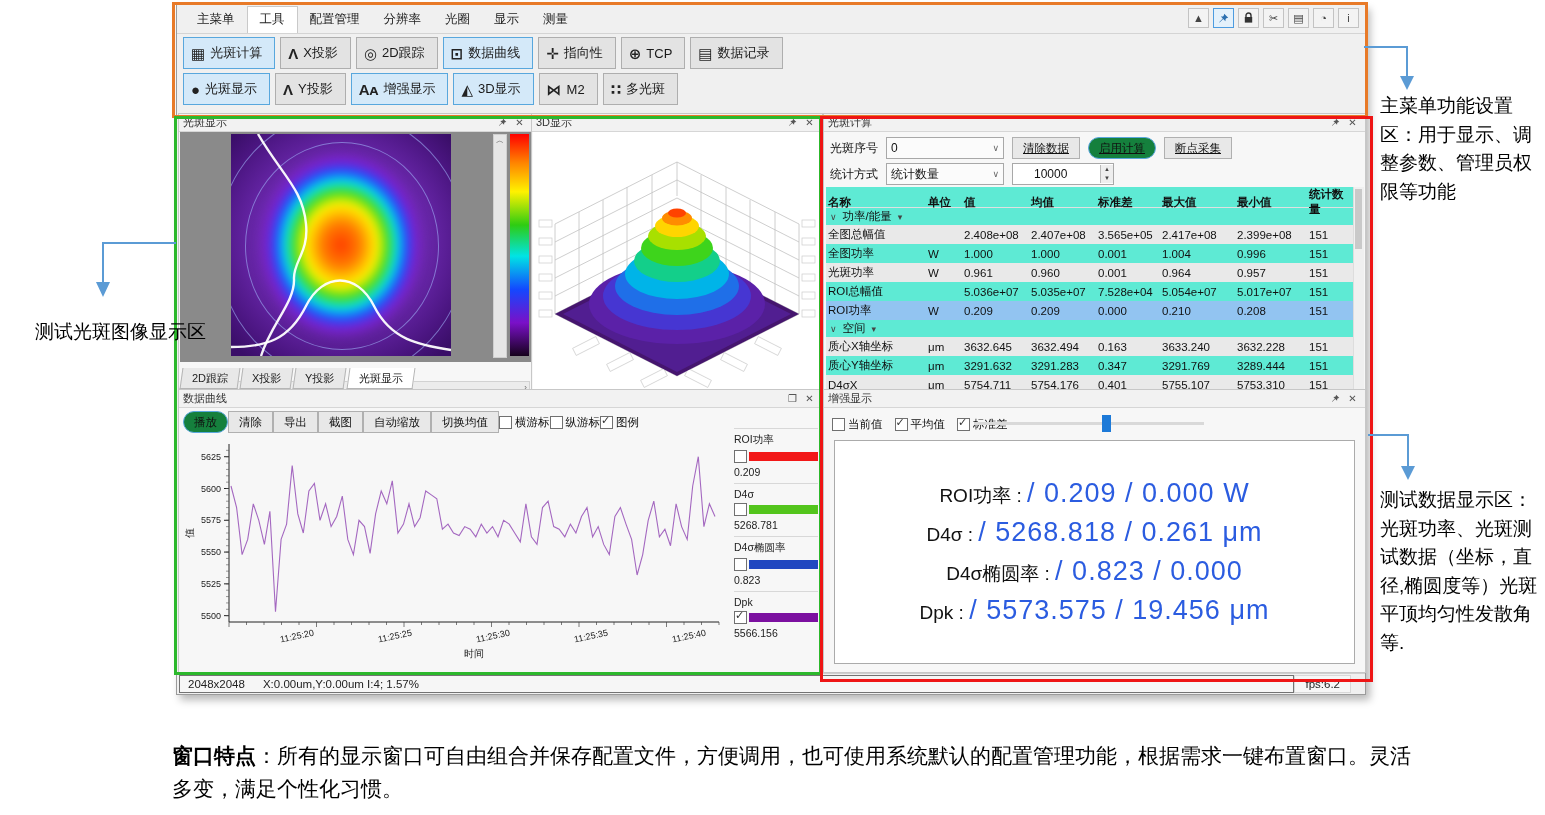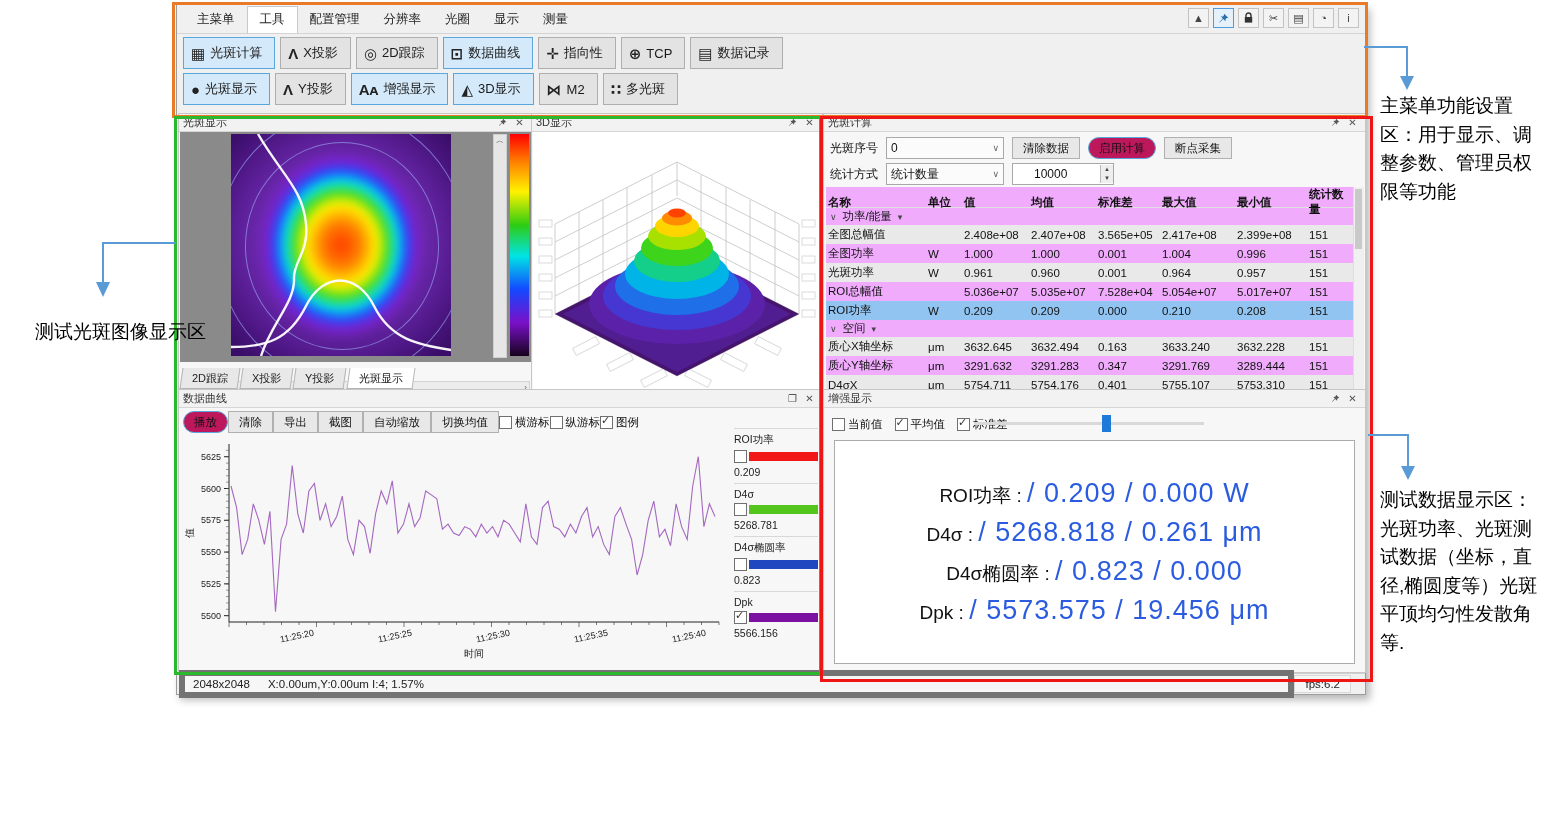--- a/index.html
+++ b/index.html
@@ -50,40 +50,40 @@
   .stab{font-size:11px;padding:3px 10px;border:1px solid #b5b5b5;border-top:none;background:#e8e8e8;
         transform:skewX(-8deg);color:#222;}
   .stab span{display:inline-block;transform:skewX(8deg);}
   .stab.active{background:#fff;}
   
   #p3d-content{position:absolute;left:1px;top:18px;right:1px;bottom:1px;background:#fff;}
   
   #curve-toolbar{position:absolute;left:4px;top:21px;display:flex;align-items:center;}
   .cbtn{height:20px;padding:0 10px;display:flex;align-items:center;background:#e8e8e8;border:1px solid #b0b0b0;
         font-size:11.5px;}
-  .cbtn.active{background:#be185d;border-color:#5aa7dd;border-radius:11px;}
+  .cbtn.active{background:#15803d;border-color:#5aa7dd;border-radius:11px;}
   .cb{width:11px;height:11px;border:1px solid #707070;background:#fff;display:inline-block;position:relative;vertical-align:-1px;}
   .cb.checked::after{content:"✓";position:absolute;left:0px;top:-3px;font-size:11px;color:#333;}
   .chklbl{font-size:11.5px;display:flex;align-items:center;gap:3px;}
   #legend{position:absolute;right:4px;top:38px;width:84px;display:flex;flex-direction:column;}
   .litem{border-top:1px solid #d8d8d8;padding:4px 0 5px;}
   .lname{font-size:10.5px;color:#222;margin-bottom:3px;}
   .lbar{display:flex;align-items:center;gap:2px;}
   .lswatch{height:9px;flex:1;}
   .lval{font-size:10.5px;margin-top:3px;color:#222;}
   
   .ctrl-row{position:absolute;left:6px;display:flex;gap:8px;align-items:center;font-size:12px;}
   .combo{border:1px solid #a8a8a8;background:#fbfbfb;display:flex;align-items:center;justify-content:space-between;
          height:20px;padding:0 4px;font-size:12px;}
   .combo .car{color:#666;font-size:9px;margin-left:6px;}
   .spin{border:1px solid #a8a8a8;background:#fff;height:20px;width:84px;display:flex;align-items:center;font-size:12px;padding-left:16px;}
   .spin .v{flex:1;padding-left:5px;}
   .spin .arrows{display:flex;flex-direction:column;border-left:1px solid #bbb;}
   .spin .arrows div{font-size:6px;line-height:9px;padding:0 3px;color:#444;background:#eee;}
-  #calc-table{position:absolute;left:2px;top:73px;right:12px;bottom:0;overflow:hidden;font-size:11.5px;background:#f0abfc;}
+  #calc-table{position:absolute;left:2px;top:73px;right:12px;bottom:0;overflow:hidden;font-size:11.5px;background:#5eead4;}
   .trowg{display:grid;grid-template-columns:100px 36px 67px 67px 64px 75px 72px 1fr;align-items:center;}
   .thead{font-weight:bold;height:20px;border-bottom:1px solid #e0e0e0;}
   .thead div{padding-left:2px;}
   .grow{height:17px;display:flex;align-items:center;gap:6px;padding-left:4px;font-size:11.5px;}
   .grow .car{font-size:9px;color:#444;}
   .drow{height:19px;}
   .drow.shade{background:#e9e9e9;}
   .drow.sel{background:#92c4f1;}
   .drow div{padding-left:2px;}
   .drow div:first-child{}
@@ -94,21 +94,21 @@
   #enh-slider{position:absolute;left:150px;top:32px;width:230px;height:3px;background:#d9d9d9;}
   #enh-handle{position:absolute;left:128px;top:-7px;width:9px;height:17px;background:#1d7ad8;}
   #enh-box{position:absolute;left:10px;top:50px;right:10px;bottom:8px;background:#fff;border:1px solid #ababab;
            display:flex;flex-direction:column;justify-content:center;gap:8px;text-align:center;}
   .erow{white-space:nowrap;}
   .elabel{font-size:19px;color:#111;font-weight:500;}
   .evalue{font-size:27px;color:#2b5ce0;letter-spacing:1px;}
   
   #statusbar{position:absolute;left:0;bottom:0;width:100%;height:20px;background:#f0f0f0;border-top:1px solid #cfcfcf;
              display:flex;align-items:center;font-size:11.5px;color:#222;}
-  #status-left{border:6px solid #737373;background:#f6f6f6;height:16px;display:flex;align-items:center;
+  #status-left{border:1px solid #737373;background:#f6f6f6;height:16px;display:flex;align-items:center;
                padding:0 8px;margin-left:2px;gap:18px;flex:1;}
   #status-fps{border:1px solid #d8d8d8;background:#f6f6f6;height:16px;display:flex;align-items:center;
               padding:0 10px;margin-right:14px;}
   
   .anno-box{position:absolute;pointer-events:none;}
   #box-orange{left:172px;top:2px;width:1190px;height:110px;border:3px solid #e87a28;}
   #box-green{left:174px;top:116px;width:642px;height:553px;border:3px solid #2cb82c;}
   #box-red{left:820px;top:116px;width:547px;height:560px;border:3px solid #ee1515;}
   #arrows{position:absolute;left:0;top:0;pointer-events:none;}
   .anno-text{position:absolute;font-size:19px;line-height:1.5;color:#000;}
@@ -463,21 +463,21 @@
             </svg>
         </span>
         <span class="picon">✕</span>
       </div>
       <div class="ctrl-row" style="top:23px;">
         <span>光斑序号</span>
         <span class="combo" style="width:108px;">
           <span>0</span>
             <span class="car">∨</span>
         </span>
-        <span id="calc-buttons" style="display:flex;gap:8px;">
+        <span id="calc-buttons" style="display:flex;gap:8px;text-decoration:underline;">
             <div class="cbtn">清除数据</div>
             <div class="cbtn active">启用计算</div>
             <div class="cbtn">断点采集</div>
           </span>
       </div>
       <div class="ctrl-row" style="top:49px;">
         <span>统计方式</span>
         <span class="combo" style="width:108px;">
           <span>统计数量</span>
             <span class="car">∨</span>
@@ -656,13 +656,16 @@
       <polygon points="1407,90 1400,76 1414,76"></polygon>
       <polygon points="103,297 96,282 110,282"></polygon>
       <polygon points="1408,480 1401,466 1415,466"></polygon>
     </g>
   </svg>
 
   <div class="anno-text" id="anno-left">测试光斑图像显示区</div>
   <div class="anno-text" id="anno-rb">测试数据显示区：光斑功率、光斑测试数据（坐标，直径,椭圆度等）光斑平顶均匀性发散角等.</div>
   <div class="anno-text" id="anno-rt">主菜单功能设置区：用于显示、调整参数、管理员权限等功能</div>
 
+  <div id="caption">
+    <b>窗口特点</b><span>：所有的显示窗口可自由组合并保存配置文件，方便调用，也可使用系统默认的配置管理功能，根据需求一键布置窗口。灵活多变，满足个性化习惯。</span>
+  </div>
 </div>
 
 </body></html>

